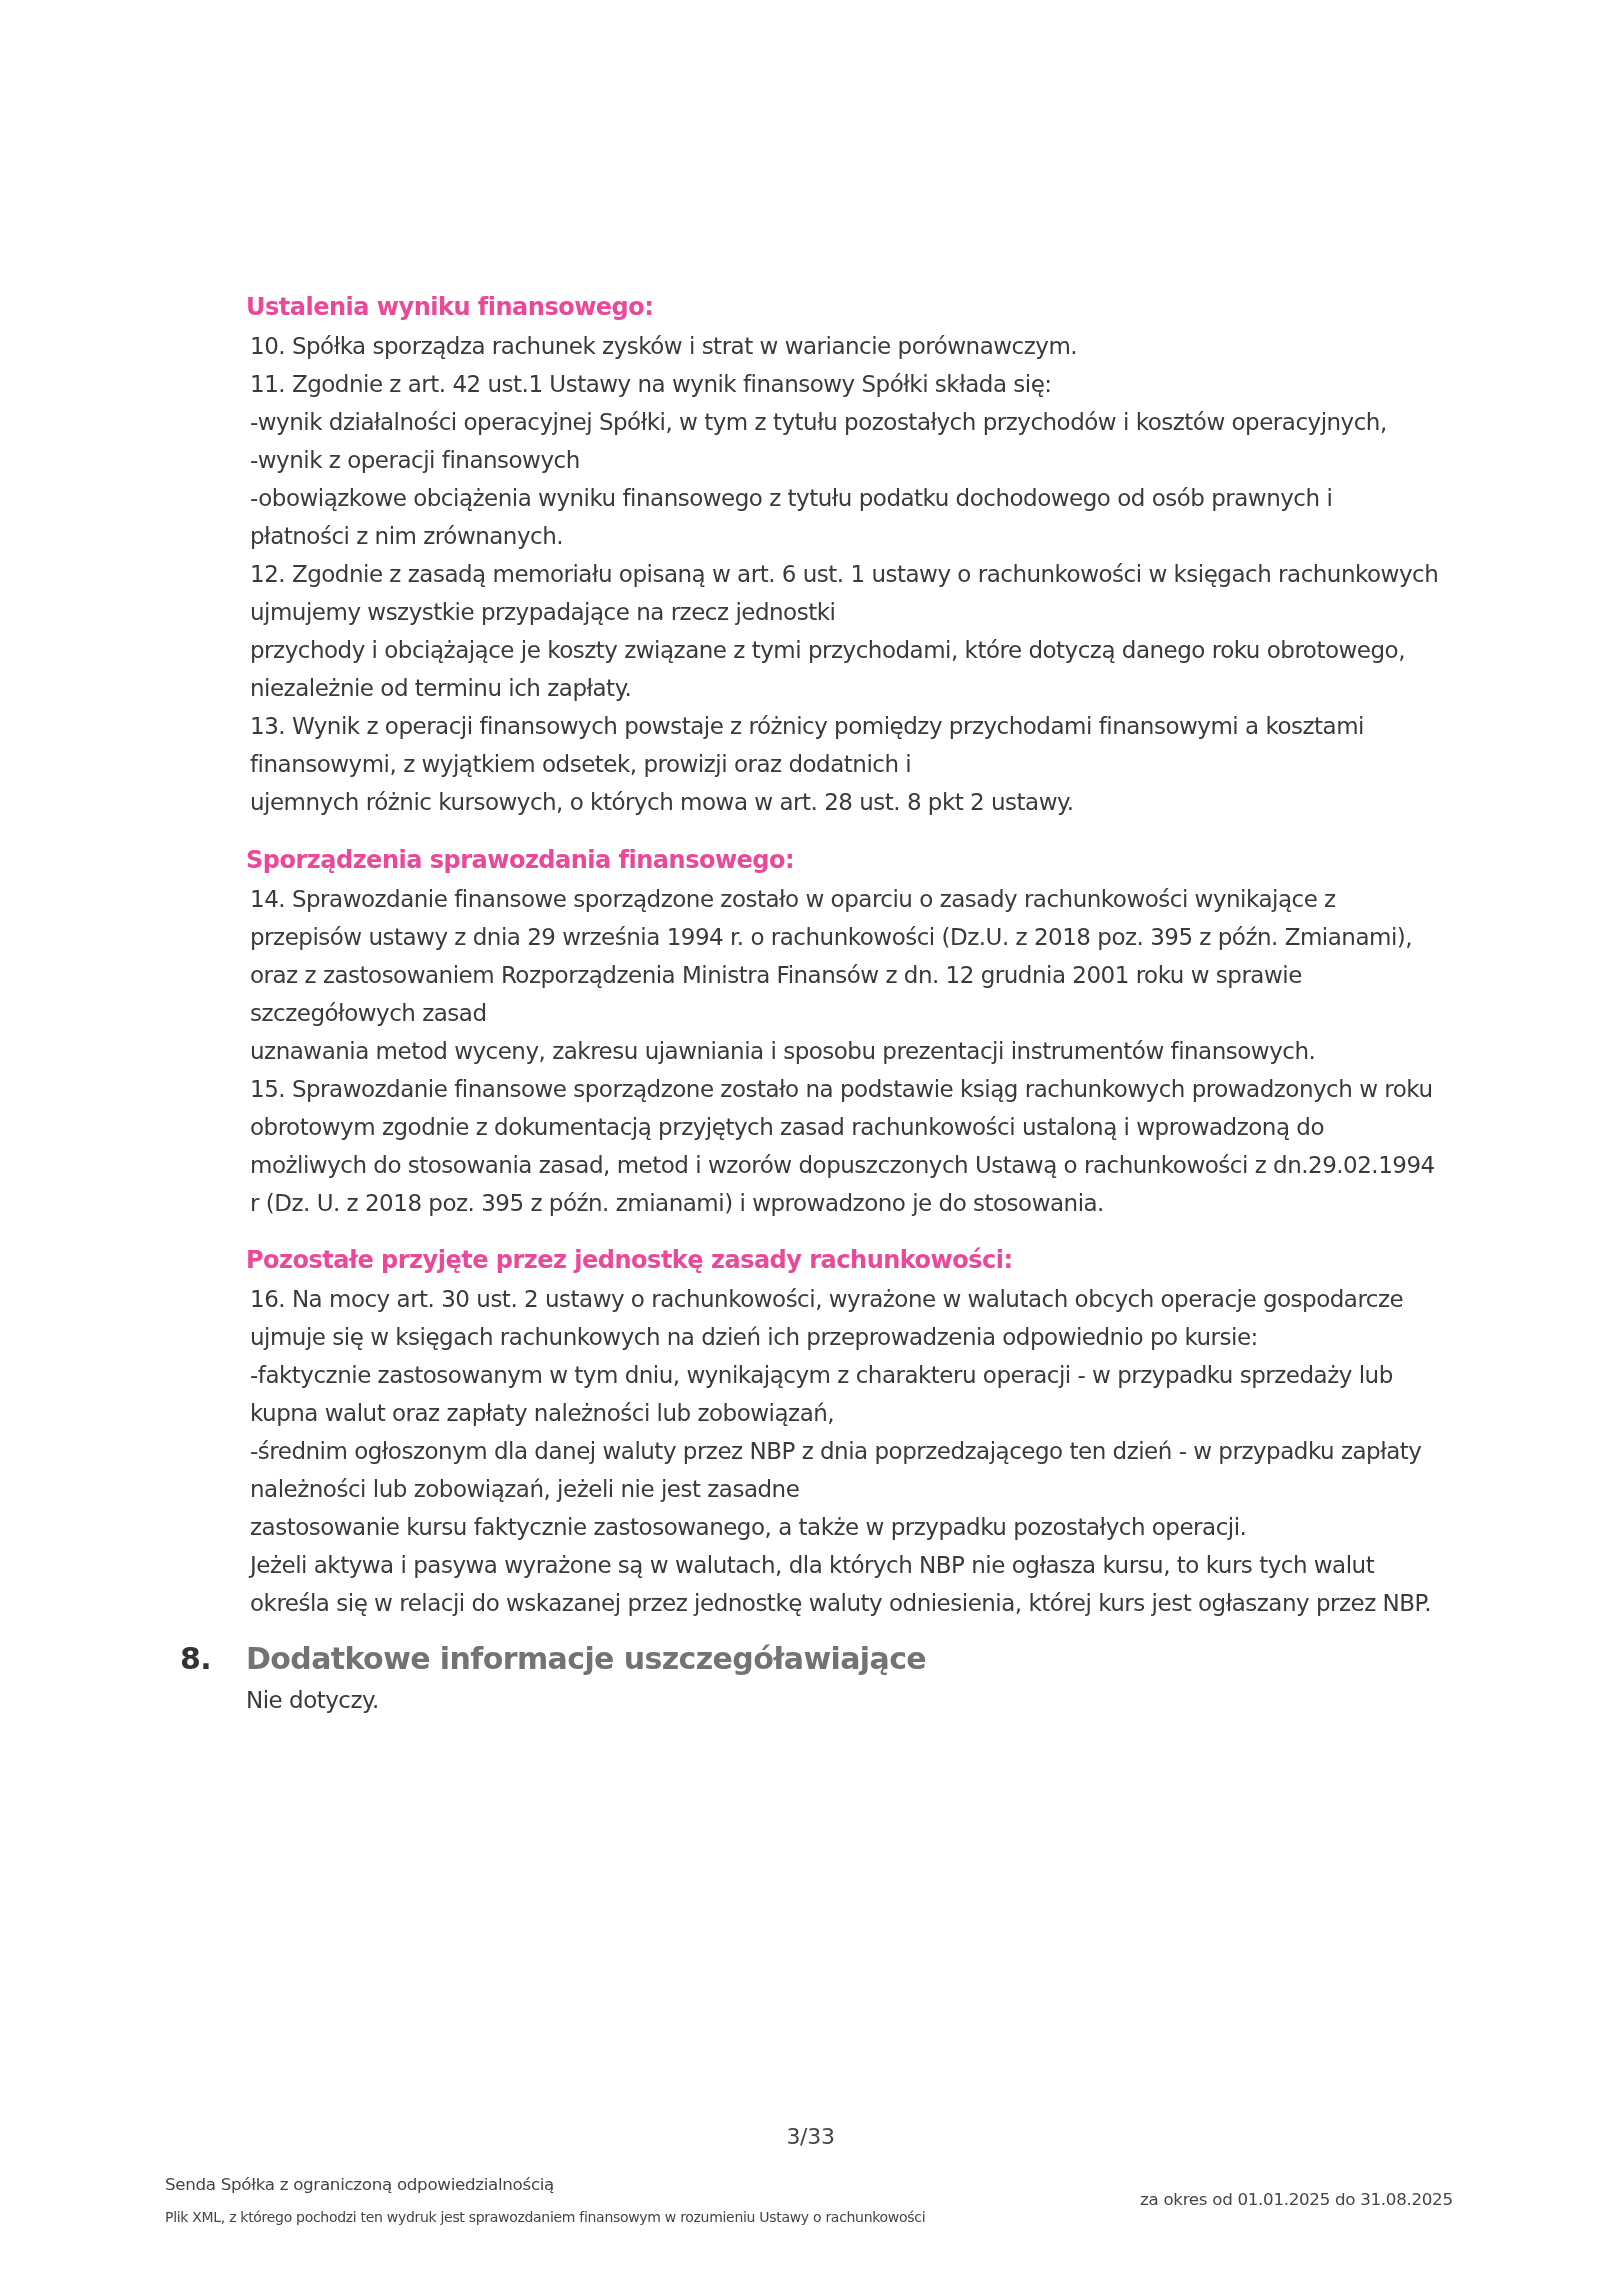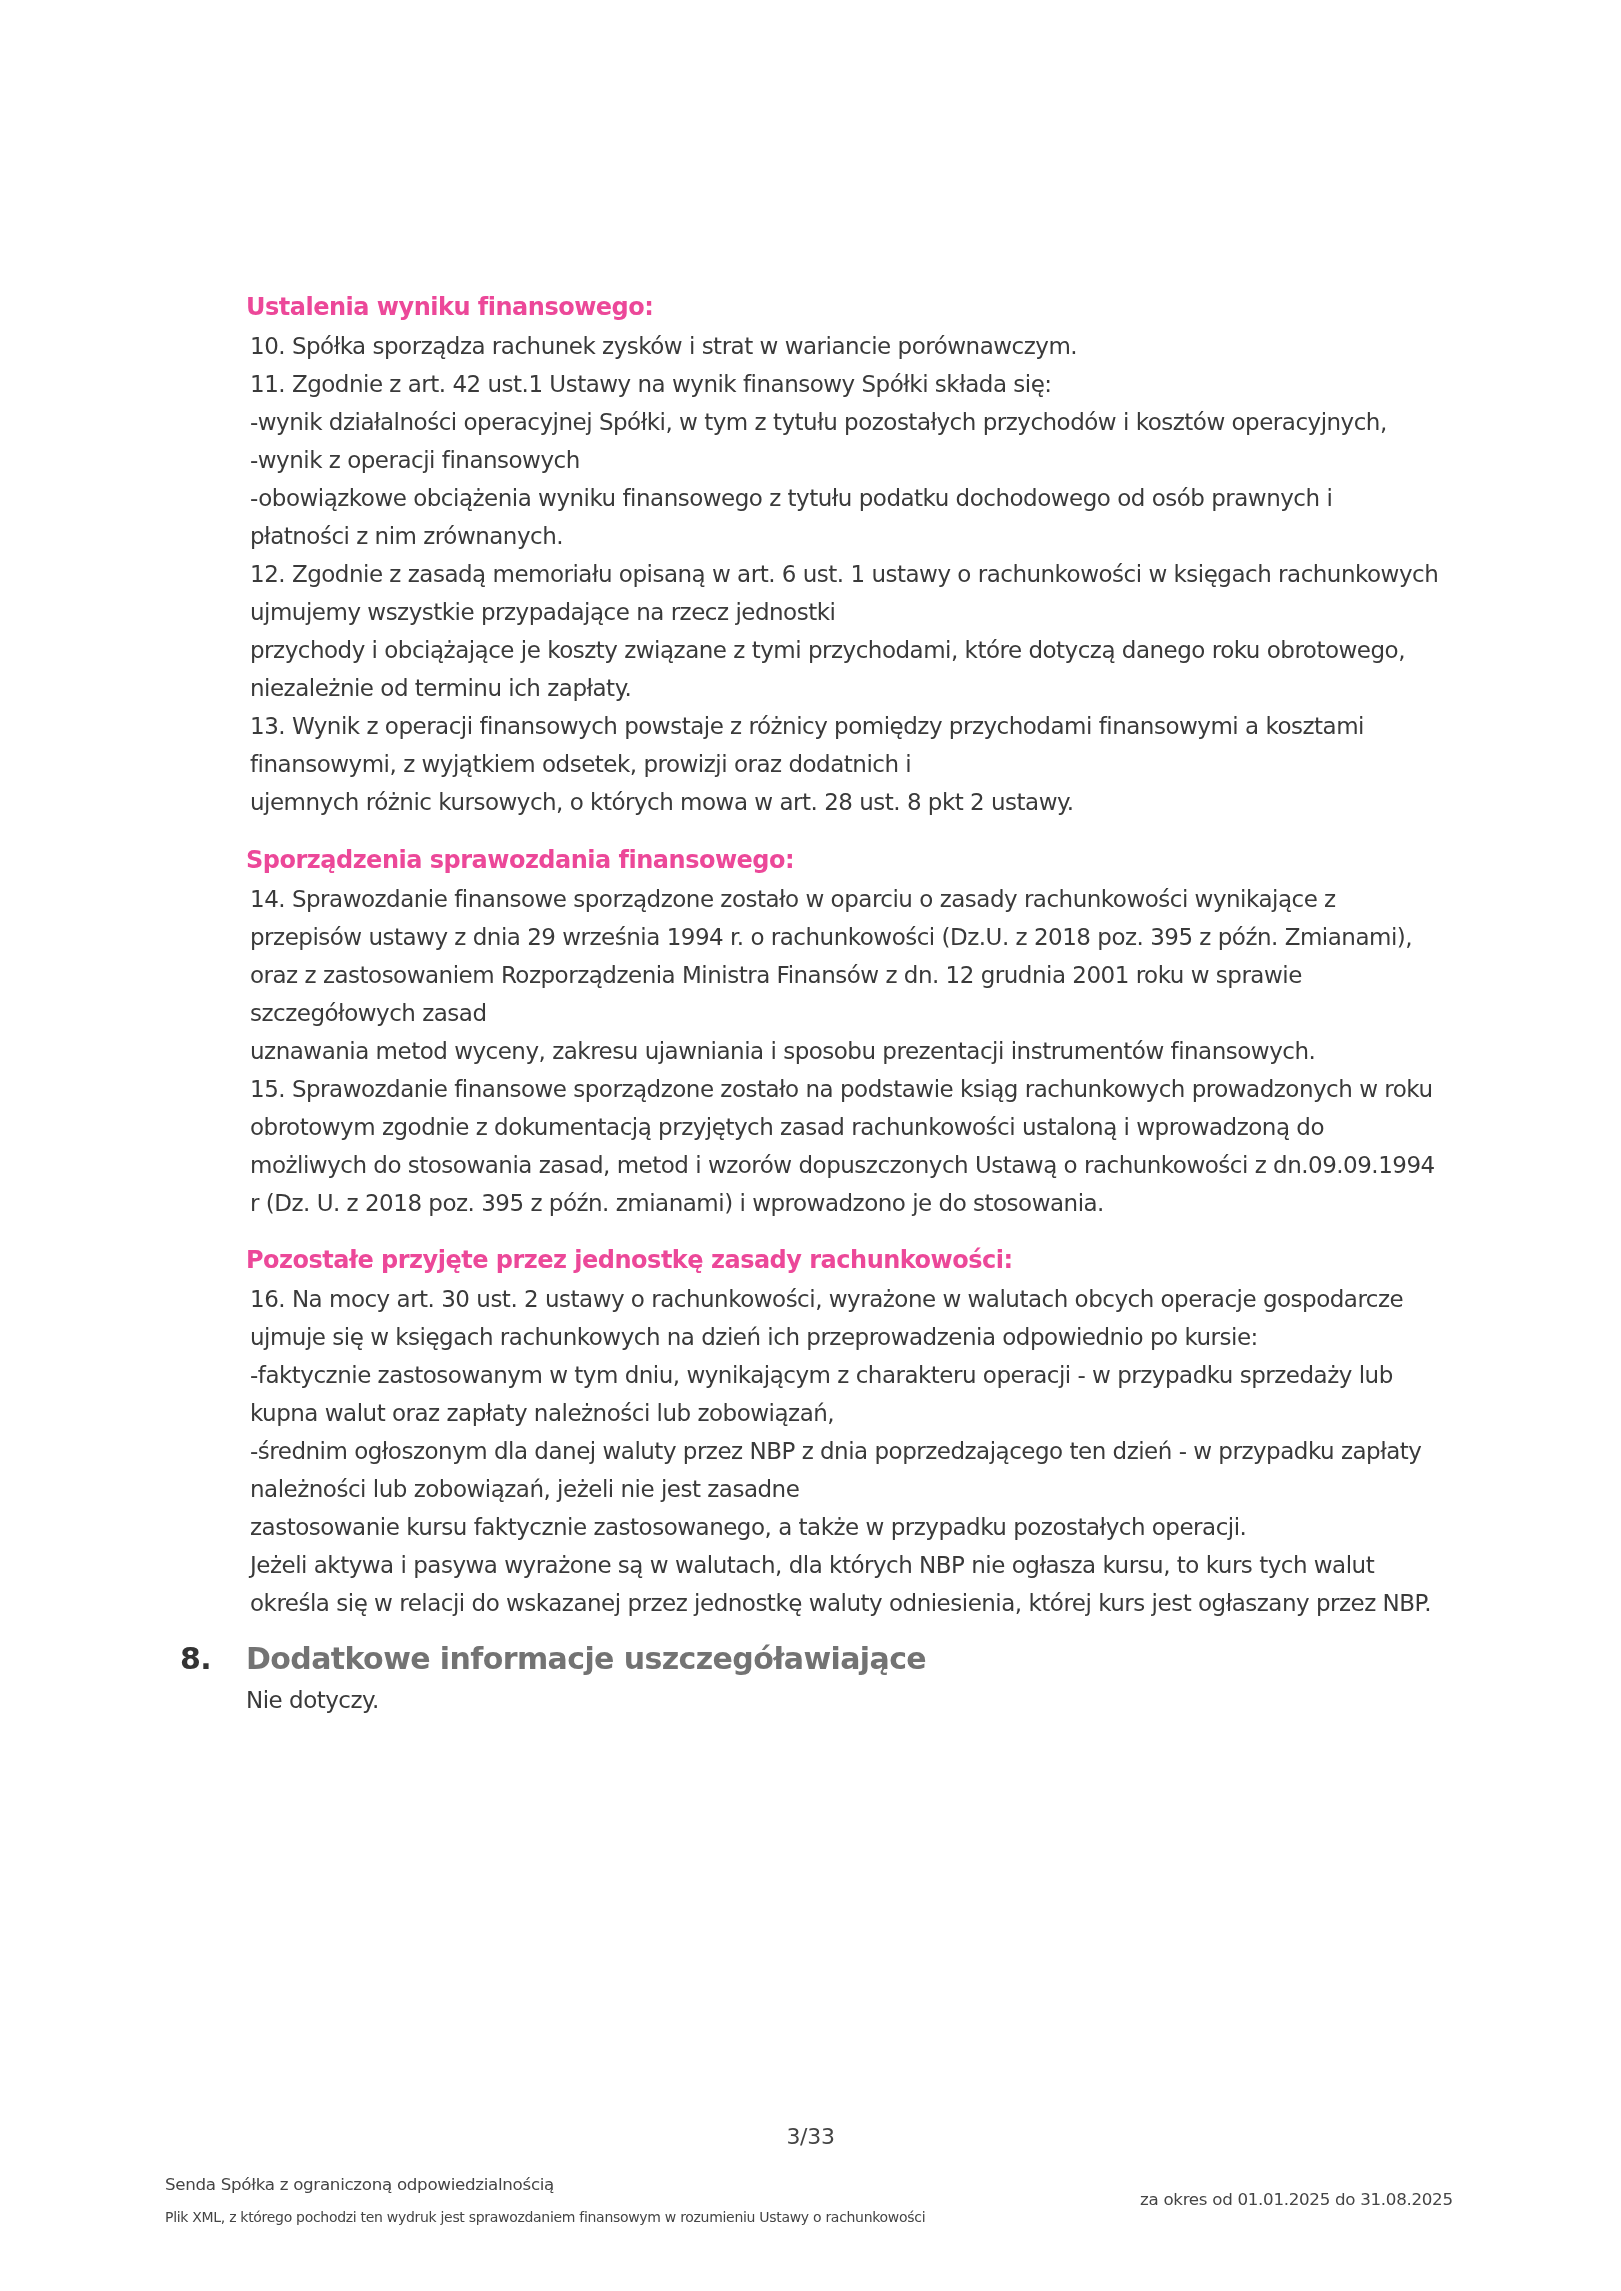--- a/index.html
+++ b/index.html
@@ -149,21 +149,21 @@
 
     <div class="block">
       <div class="sec-title">Sporządzenia sprawozdania finansowego:</div>
       <div class="line">14. Sprawozdanie finansowe sporządzone zostało w oparciu o zasady rachunkowości wynikające z</div>
       <div class="line">przepisów ustawy z dnia 29 września 1994 r. o rachunkowości (Dz.U. z 2018 poz. 395 z późn. Zmianami),</div>
       <div class="line">oraz z zastosowaniem Rozporządzenia Ministra Finansów z dn. 12 grudnia 2001 roku w sprawie</div>
       <div class="line">szczegółowych zasad</div>
       <div class="line">uznawania metod wyceny, zakresu ujawniania i sposobu prezentacji instrumentów finansowych.</div>
       <div class="line">15. Sprawozdanie finansowe sporządzone zostało na podstawie ksiąg rachunkowych prowadzonych w roku</div>
       <div class="line">obrotowym zgodnie z dokumentacją przyjętych zasad rachunkowości ustaloną i wprowadzoną do</div>
-      <div class="line">możliwych do stosowania zasad, metod i wzorów dopuszczonych Ustawą o rachunkowości z dn.09.09.1994</div>
+      <div class="line">możliwych do stosowania zasad, metod i wzorów dopuszczonych Ustawą o rachunkowości z dn.29.02.1994</div>
       <div class="line">r (Dz. U. z 2018 poz. 395 z późn. zmianami) i wprowadzono je do stosowania.</div>
     </div>
 
     <div class="gap"></div>
 
     <div class="block">
       <div class="sec-title">Pozostałe przyjęte przez jednostkę zasady rachunkowości:</div>
       <div class="line">16. Na mocy art. 30 ust. 2 ustawy o rachunkowości, wyrażone w walutach obcych operacje gospodarcze</div>
       <div class="line">ujmuje się w księgach rachunkowych na dzień ich przeprowadzenia odpowiednio po kursie:</div>
       <div class="line">-faktycznie zastosowanym w tym dniu, wynikającym z charakteru operacji - w przypadku sprzedaży lub</div>

